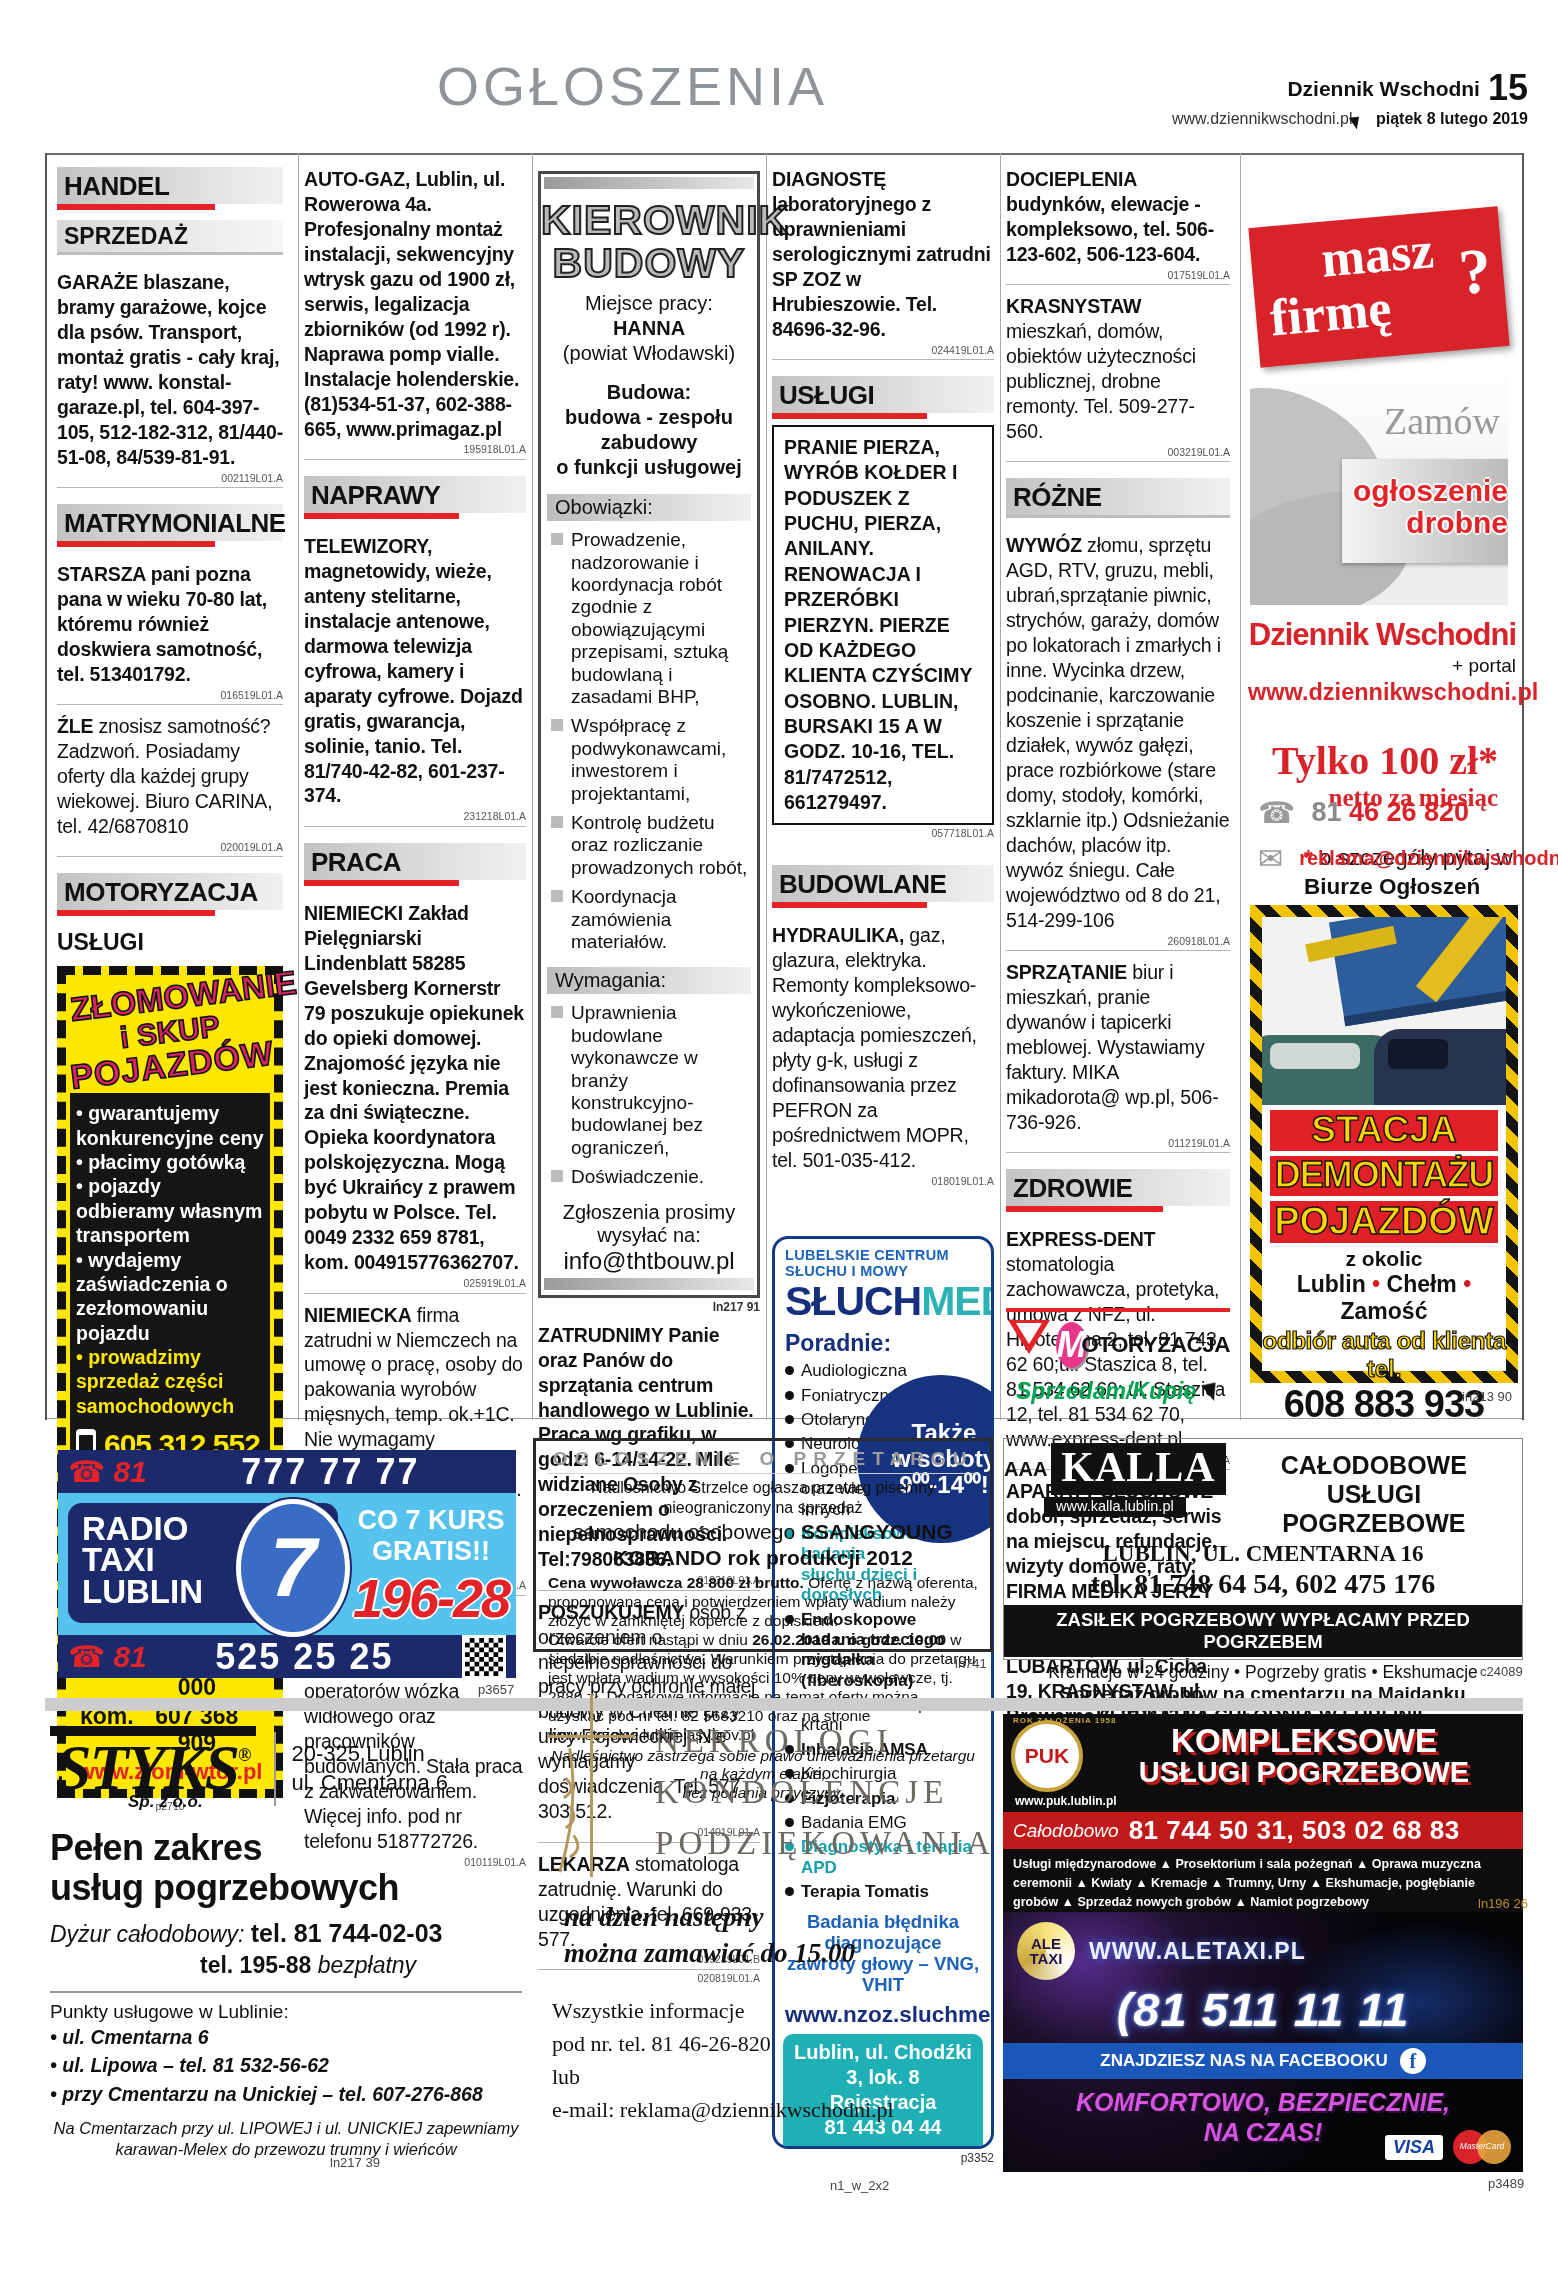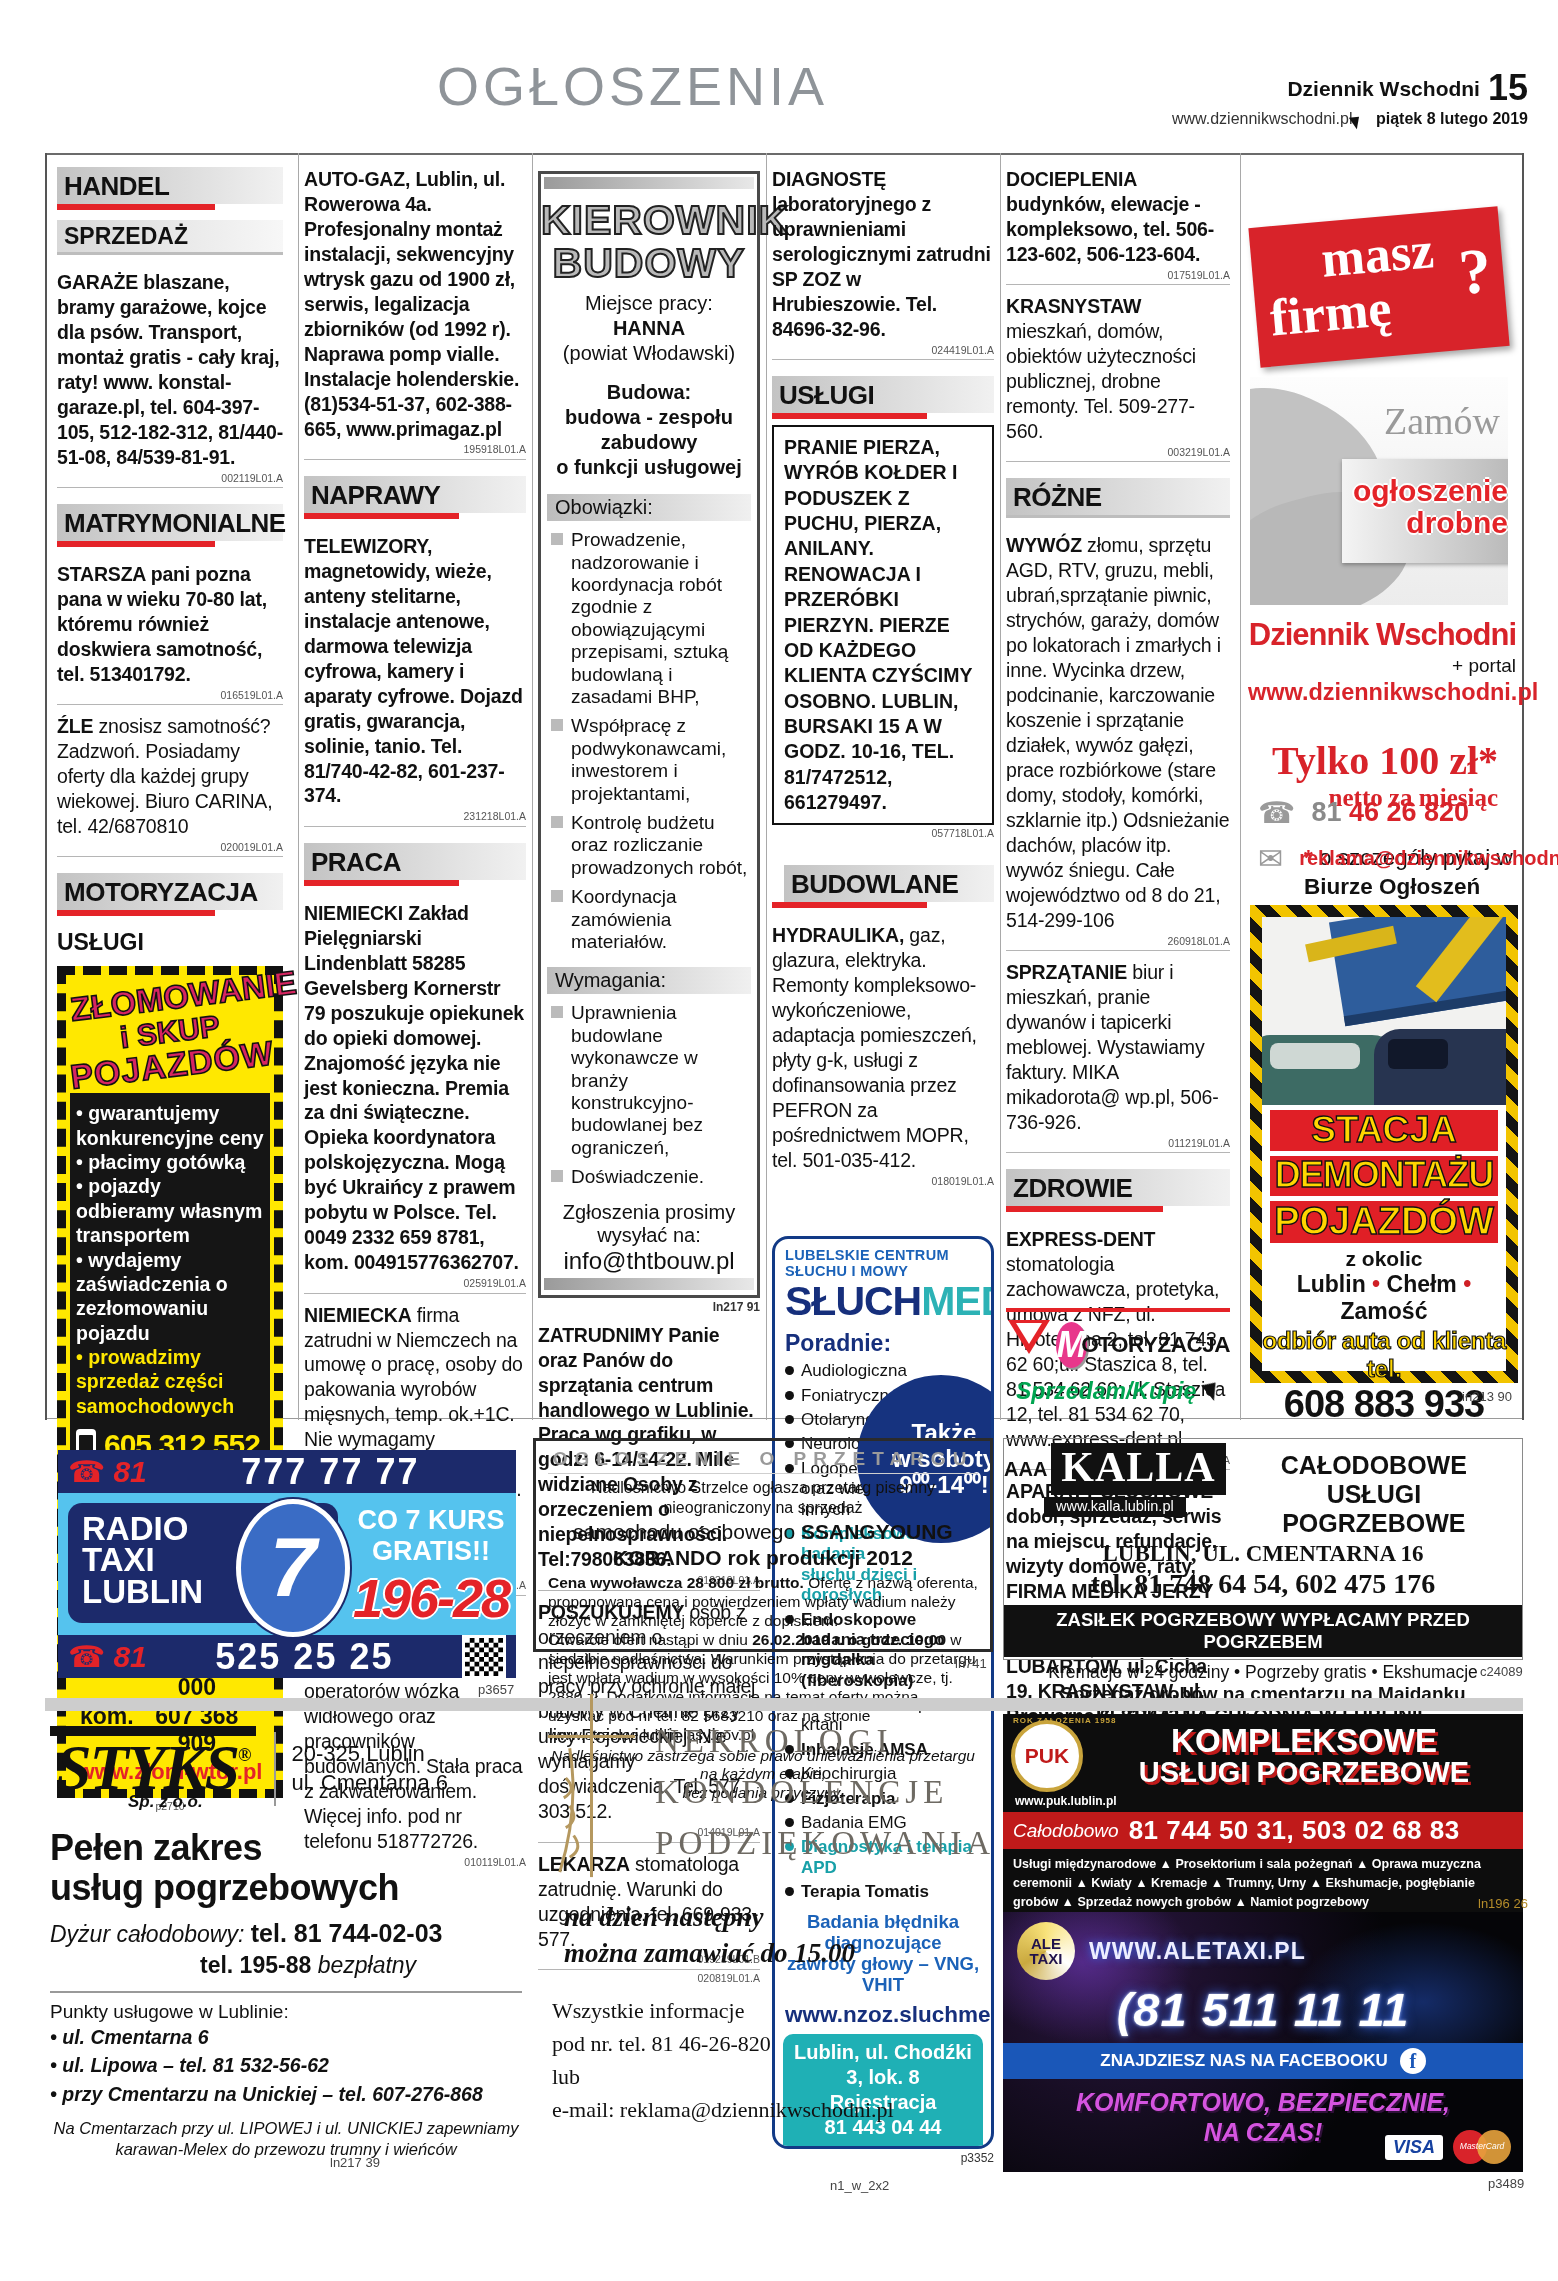--- a/index.html
+++ b/index.html
@@ -392,21 +392,21 @@
     <div class="ad b" style="padding-top:2px;">
       <span class="lead">DIAGNOSTĘ</span><span> laboratoryjnego z uprawnieniami serologicznymi zatrudni SP ZOZ w Hrubieszowie. Tel. 84696-32-96.</span>
       <span class="code">024419L01.A</span>
     </div>
     <div class="sec">USŁUGI</div>
     <div class="redbar"></div>
     <div style="border:2px solid #111;padding:8px 10px;margin-top:6px;font-weight:bold;font-size:19.5px;line-height:1.3;">
       <span>PRANIE PIERZA, WYRÓB KOŁDER I PODUSZEK Z PUCHU, PIERZA, ANILANY. RENOWACJA I PRZERÓBKI PIERZYN. PIERZE OD KAŻDEGO KLIENTA CZYŚCIMY OSOBNO. LUBLIN, BURSAKI 15 A W GODZ. 10-16, TEL. 81/7472512, 661279497.</span>
     </div>
     <span class="code">057718L01.A</span>
-    <div class="sec" style="margin-top:26px;margin-left:12px;">BUDOWLANE</div>
+    <div class="sec" style="margin-top:26px;">BUDOWLANE</div>
     <div class="redbar"></div>
     <div class="ad nb">
       <span class="lead">HYDRAULIKA,</span><span> gaz, glazura, elektryka. Remonty kompleksowo-wykończeniowe, adaptacja pomieszczeń, płyty g-k, usługi z dofinansowania przez PEFRON  za pośrednictwem MOPR, tel. 501-035-412.</span>
       <span class="code">018019L01.A</span>
     </div>
     <div class="slm">
       <div class="slm-top">LUBELSKIE CENTRUM SŁUCHU I MOWY</div>
       <div class="slm-logo"><span class="a">SŁUCH</span><span class="b2">MED</span></div>
       <div class="slm-h">Poradnie:</div>
       <div class="sli">

